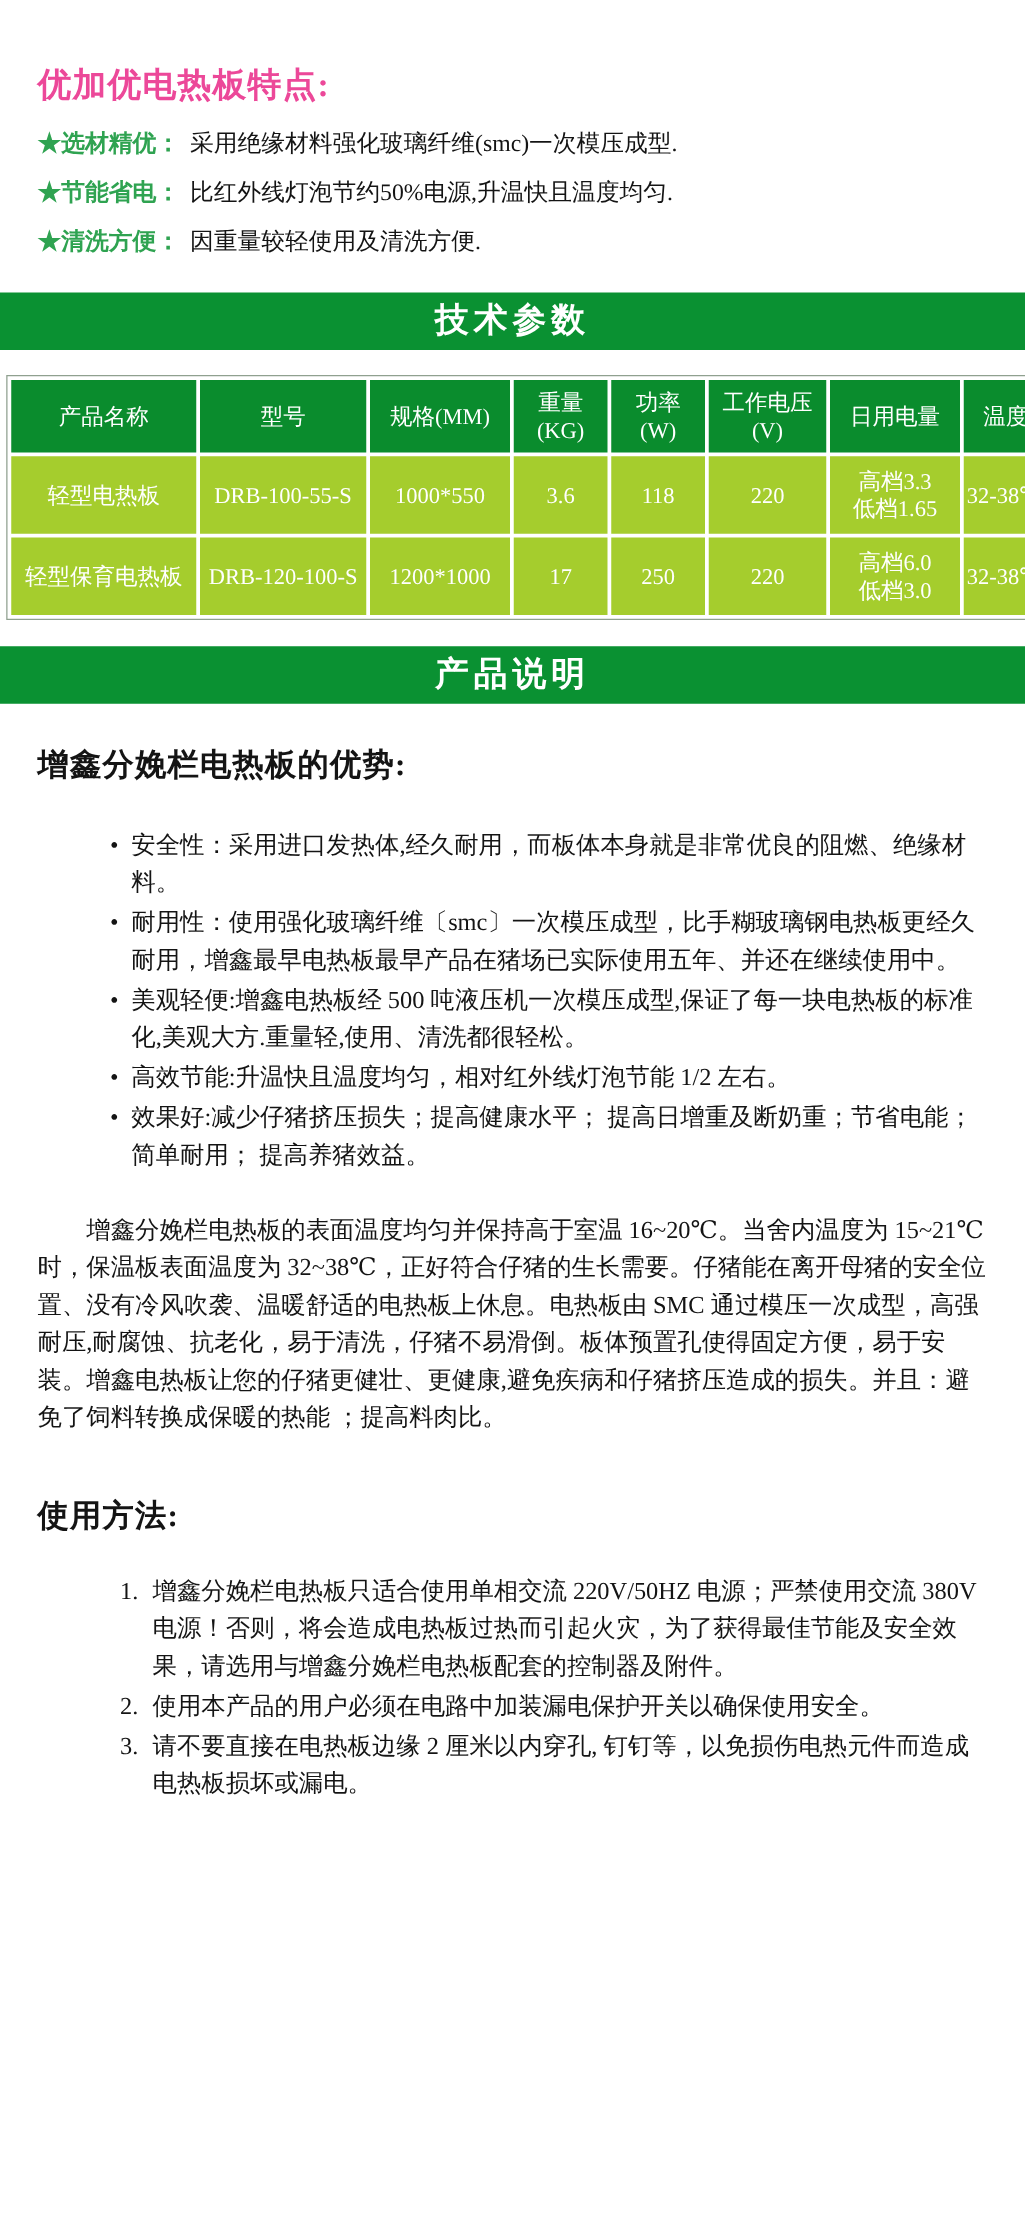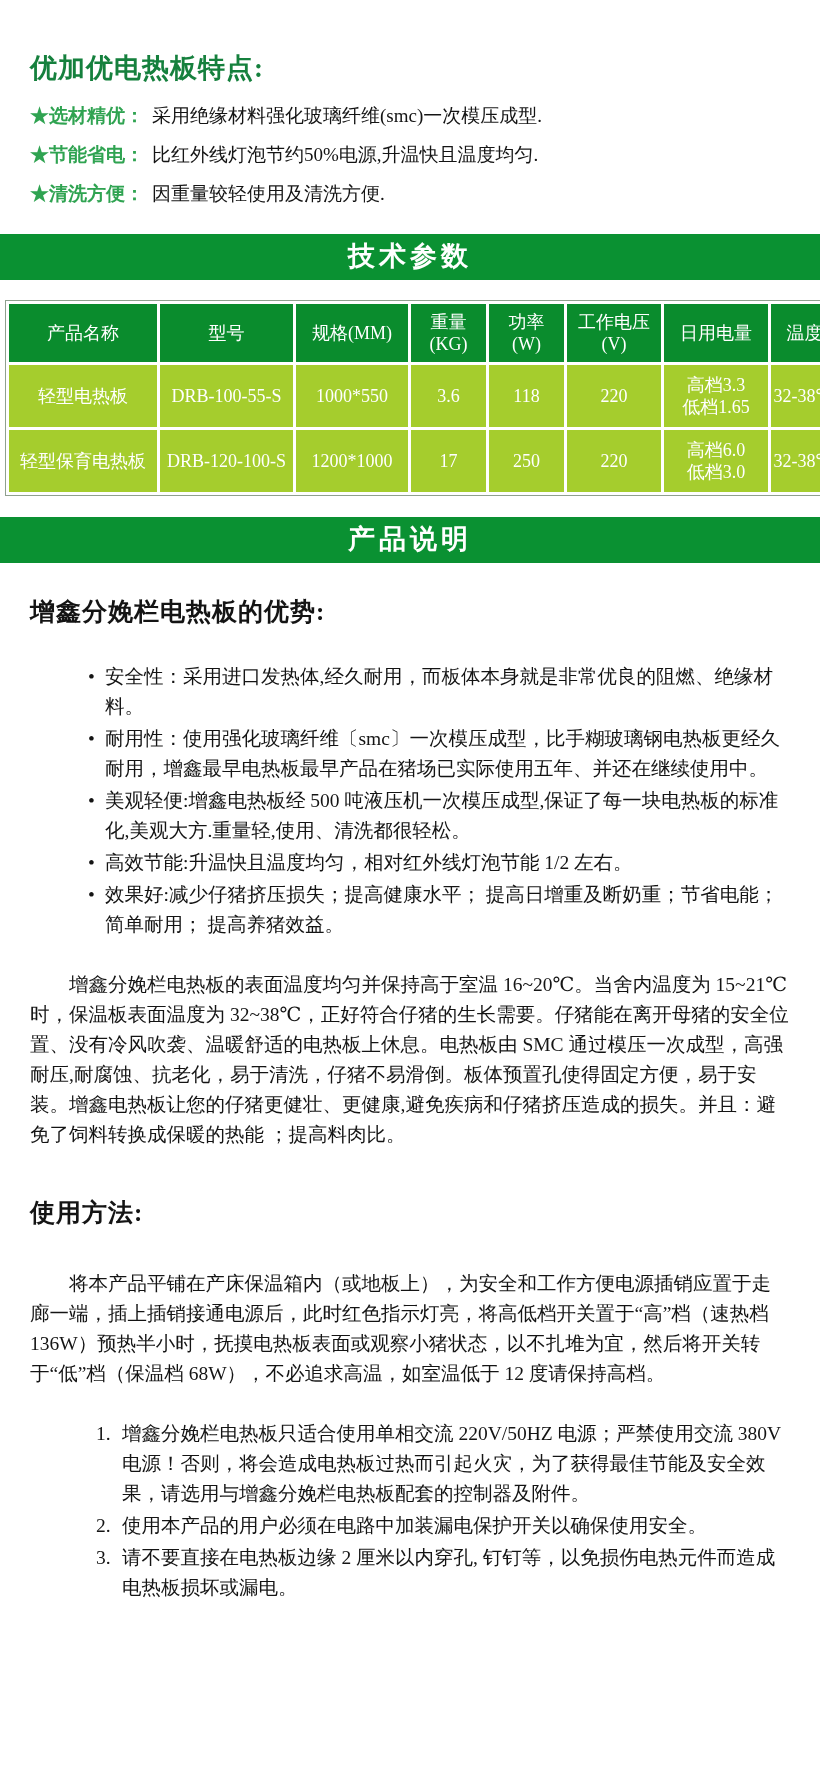--- a/index.html
+++ b/index.html
@@ -8,21 +8,21 @@
     width: 820px;
     min-height: 1784px;
     font-family: "Liberation Serif", "DejaVu Serif", serif;
     color: #141414;
   }
   .page { width: 820px; padding-bottom: 30px; }
   .content { padding: 0 30px; }
 
   
   .features-title {
-    color: #15803d;
+    color: #ec4899;
     font-size: 27px;
     font-weight: bold;
     margin: 50px 0 18px 0;
     letter-spacing: 1px;
   }
   .feature-line { font-size: 19px; line-height: 24px; margin: 0 0 15px 0; }
   .feature-label { color: #2fa351; font-weight: bold; margin-right: 8px; }
   .feature-text { color: #141414; }
 
   
@@ -196,21 +196,20 @@
       <li>安全性：采用进口发热体,经久耐用，而板体本身就是非常优良的阻燃、绝缘材料。</li>
       <li>耐用性：使用强化玻璃纤维〔smc〕一次模压成型，比手糊玻璃钢电热板更经久耐用，增鑫最早电热板最早产品在猪场已实际使用五年、并还在继续使用中。</li>
       <li>美观轻便:增鑫电热板经 500 吨液压机一次模压成型,保证了每一块电热板的标准化,美观大方.重量轻,使用、清洗都很轻松。</li>
       <li>高效节能:升温快且温度均匀，相对红外线灯泡节能 1/2 左右。</li>
       <li>效果好:减少仔猪挤压损失；提高健康水平； 提高日增重及断奶重；节省电能； 简单耐用； 提高养猪效益。</li>
     </ul>
 
     <p class="para para-detail">增鑫分娩栏电热板的表面温度均匀并保持高于室温 16~20℃。当舍内温度为 15~21℃时，保温板表面温度为 32~38℃，正好符合仔猪的生长需要。仔猪能在离开母猪的安全位置、没有冷风吹袭、温暖舒适的电热板上休息。电热板由 SMC 通过模压一次成型，高强耐压,耐腐蚀、抗老化，易于清洗，仔猪不易滑倒。板体预置孔使得固定方便，易于安装。增鑫电热板让您的仔猪更健壮、更健康,避免疾病和仔猪挤压造成的损失。并且：避免了饲料转换成保暖的热能 ；提高料肉比。</p>
 
     <h2 class="section-heading h-usage">使用方法:</h2>
-    <p class="para para-usage">将本产品平铺在产床保温箱内（或地板上），为安全和工作方便电源插销应置于走廊一端，插上插销接通电源后，此时红色指示灯亮，将高低档开关置于“高”档（速热档 136W）预热半小时，抚摸电热板表面或观察小猪状态，以不扎堆为宜，然后将开关转于“低”档（保温档 68W），不必追求高温，如室温低于 12 度请保持高档。</p>
 
     <div class="notes-list">
       <div class="note-item">
         <span class="note-num">1.</span>
         <span class="note-text">增鑫分娩栏电热板只适合使用单相交流 220V/50HZ 电源；严禁使用交流 380V 电源！否则，将会造成电热板过热而引起火灾，为了获得最佳节能及安全效果，请选用与增鑫分娩栏电热板配套的控制器及附件。</span>
       </div>
       <div class="note-item">
         <span class="note-num">2.</span>
         <span class="note-text">使用本产品的用户必须在电路中加装漏电保护开关以确保使用安全。</span>
       </div>

